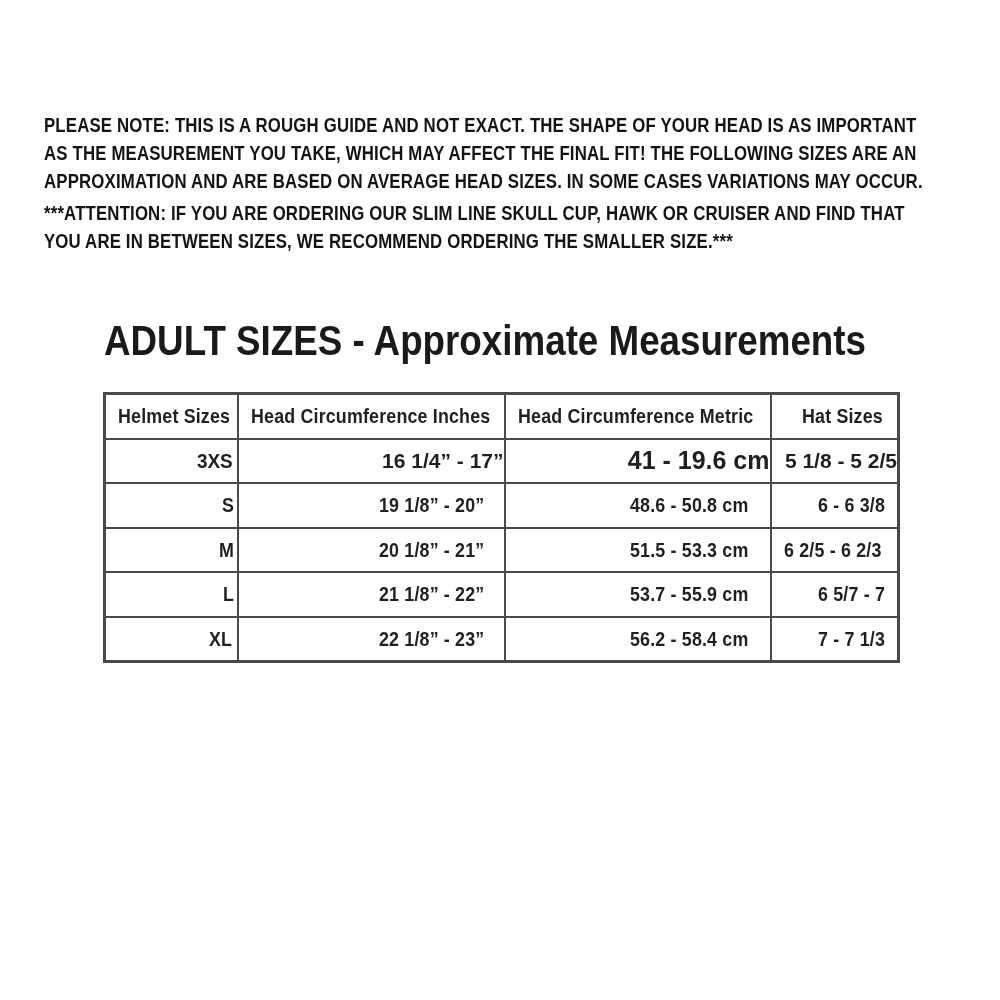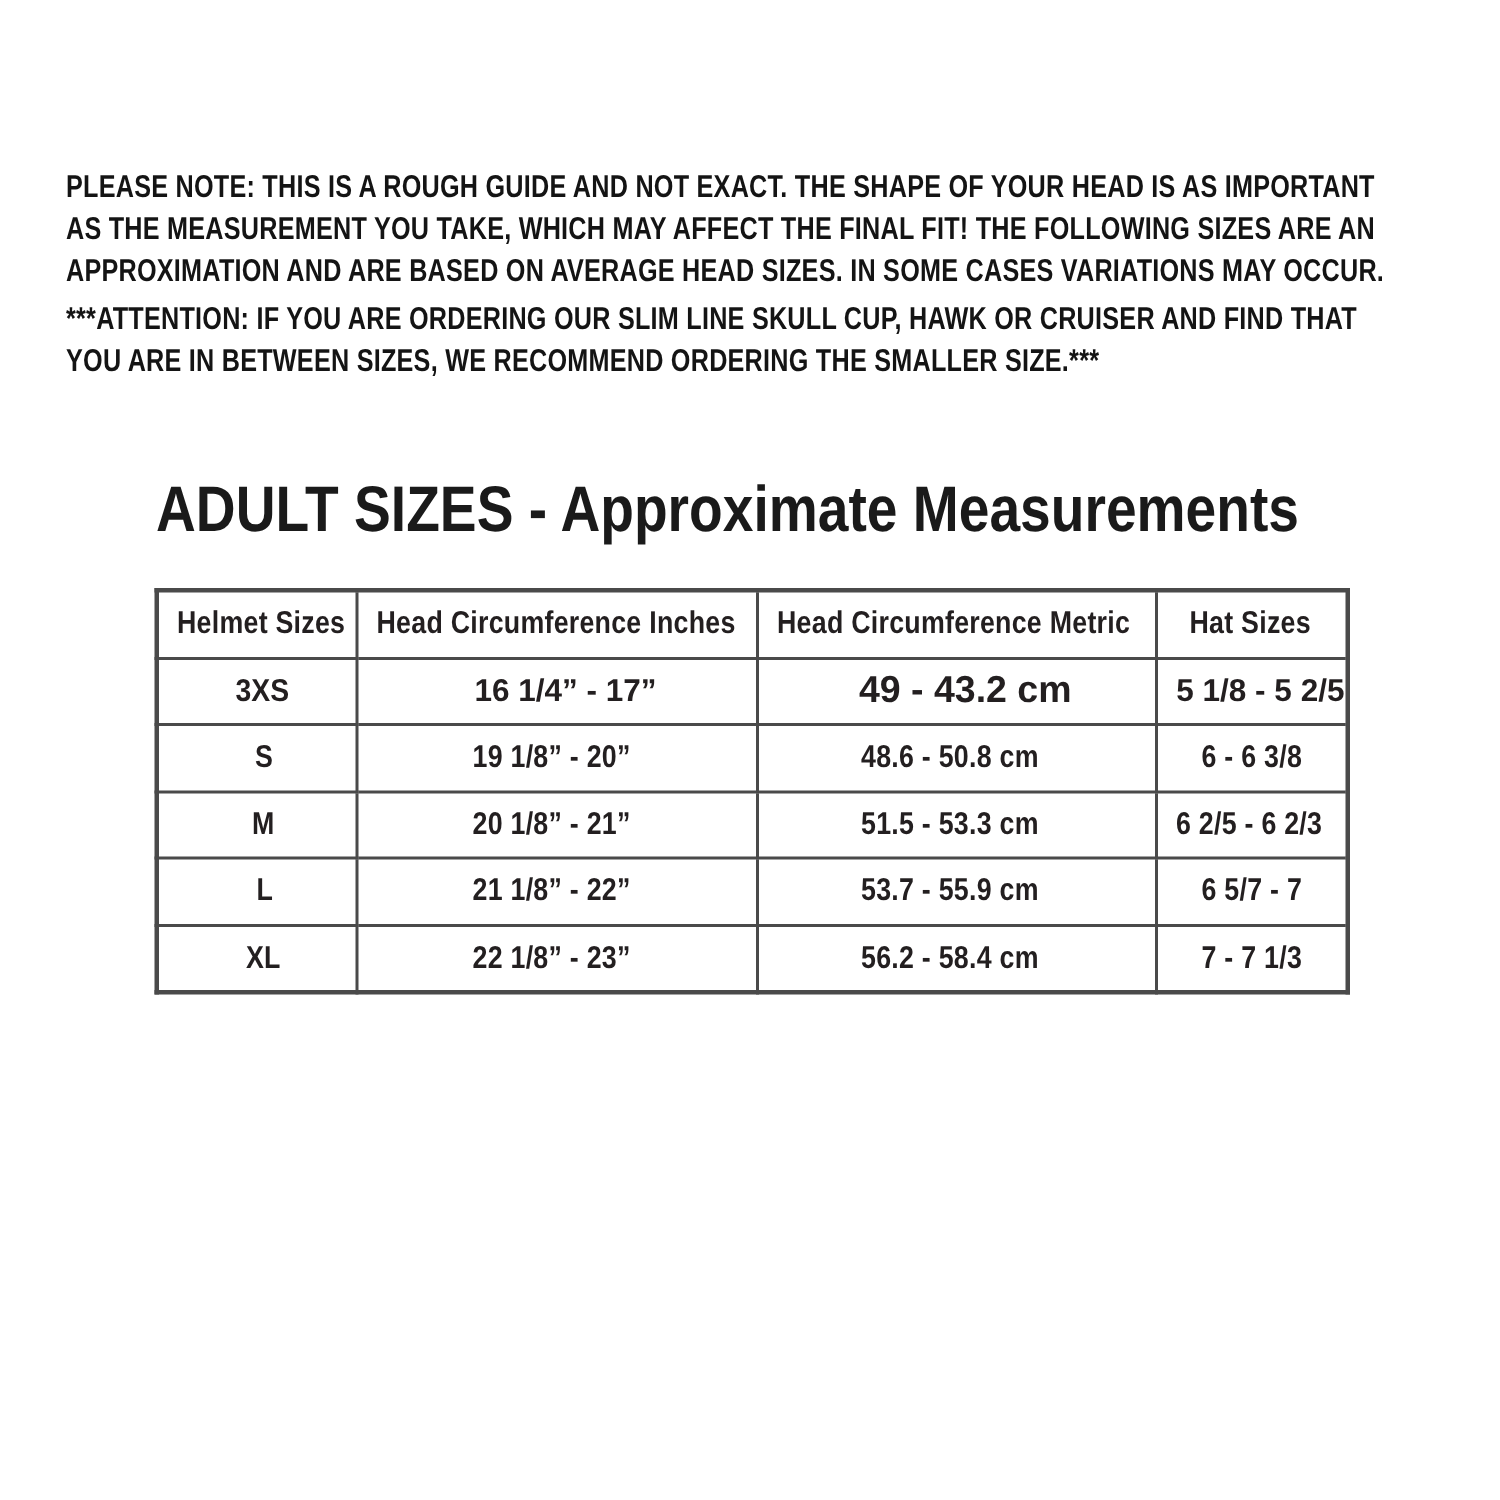--- a/index.html
+++ b/index.html
@@ -47,21 +47,21 @@
     top: 392px;
     width: 794px;
     border-collapse: collapse;
     table-layout: fixed;
     border: 3px solid #4a4a4a;
   }
   table.size-table th,
   table.size-table td {
     border: 2px solid #4a4a4a;
     padding: 0 0 0 12px;
-    text-align: center;
+    text-align: right;
     vertical-align: middle;
     font-size: 21px;
     font-weight: bold;
     color: #231f20;
     overflow: hidden;
     text-decoration: underline;
   }
   table.size-table thead tr { height: 45px; }
   table.size-table tbody tr { height: 44.5px; }
   .c {
@@ -102,21 +102,21 @@
         <th><span class="c">Helmet Sizes</span></th>
         <th><span class="c">Head Circumference Inches</span></th>
         <th><span class="c">Head Circumference Metric</span></th>
         <th><span class="c">Hat Sizes</span></th>
       </tr>
     </thead>
     <tbody>
       <tr class="first-row">
         <td class="helmet-cell"><span class="c">3XS</span></td>
         <td><span class="c">16 1/4” - 17”</span></td>
-        <td class="metric-cell"><span class="c">49 - 43.2 cm</span></td>
+        <td class="metric-cell"><span class="c">41 - 19.6 cm</span></td>
         <td><span class="c">5 1/8 - 5 2/5</span></td>
       </tr>
       <tr>
         <td class="helmet-cell"><span class="c">S</span></td>
         <td><span class="c">19 1/8” - 20”</span></td>
         <td><span class="c">48.6 - 50.8 cm</span></td>
         <td><span class="c">6 - 6 3/8</span></td>
       </tr>
       <tr>
         <td class="helmet-cell"><span class="c">M</span></td>

